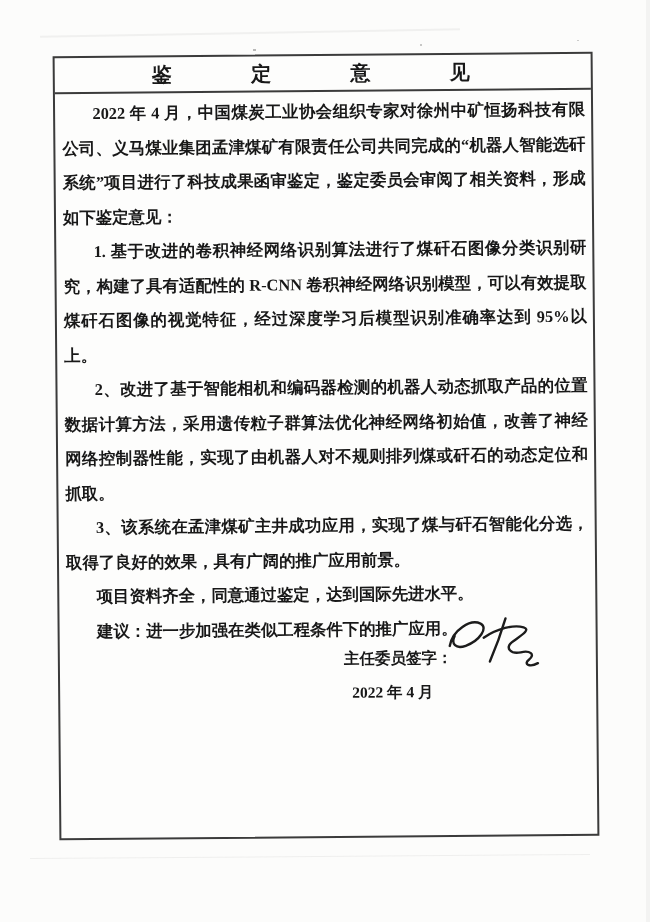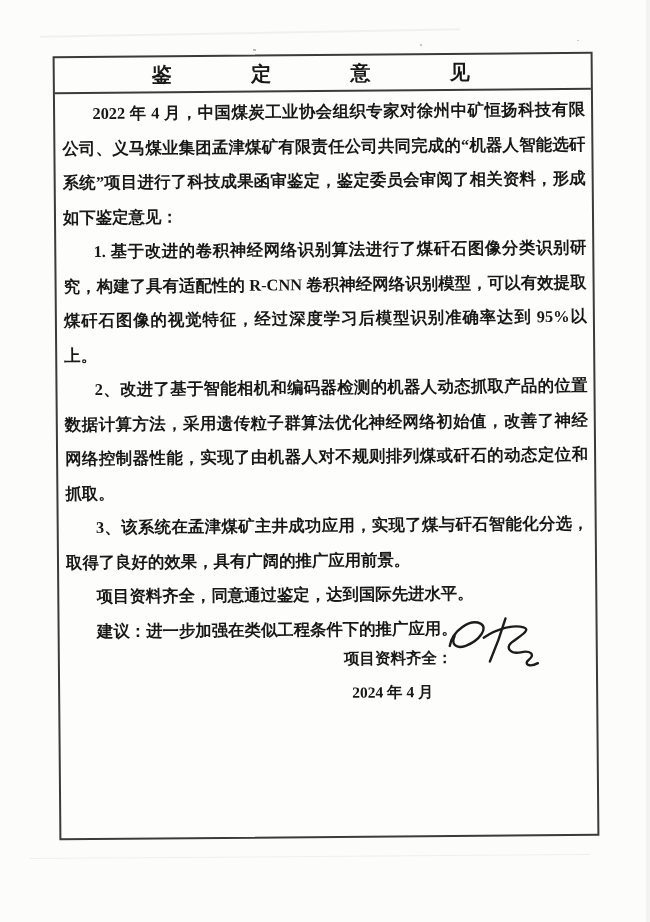--- a/index.html
+++ b/index.html
@@ -133,24 +133,24 @@
 
     <div class="body-area">
       <p>2022 年 4 月，中国煤炭工业协会组织专家对徐州中矿恒扬科技有限公司、义马煤业集团孟津煤矿有限责任公司共同完成的“机器人智能选矸系统”项目进行了科技成果函审鉴定，鉴定委员会审阅了相关资料，形成如下鉴定意见：</p>
       <p>1. 基于改进的卷积神经网络识别算法进行了煤矸石图像分类识别研究，构建了具有适配性的 R-CNN 卷积神经网络识别模型，可以有效提取煤矸石图像的视觉特征，经过深度学习后模型识别准确率达到 95%以上。</p>
       <p>2、改进了基于智能相机和编码器检测的机器人动态抓取产品的位置数据计算方法，采用遗传粒子群算法优化神经网络初始值，改善了神经网络控制器性能，实现了由机器人对不规则排列煤或矸石的动态定位和抓取。</p>
       <p>3、该系统在孟津煤矿主井成功应用，实现了煤与矸石智能化分选，取得了良好的效果，具有广阔的推广应用前景。</p>
       <p>项目资料齐全，同意通过鉴定，达到国际先进水平。</p>
       <p>建议：进一步加强在类似工程条件下的推广应用。</p>
     </div>
 
-    <div class="sig-label">项目资料齐全：</div>
+    <div class="sig-label">主任委员签字：</div>
 
     <svg class="signature-svg" viewBox="0 0 110 62" xmlns="http://www.w3.org/2000/svg" fill="none" stroke="#1c1c1c" stroke-width="2.4" stroke-linecap="round" stroke-linejoin="round">
       <path d="M6,31 C9,15 27,4 37,9 C45,13 36,26 22,31 C12,34.5 7,29 11,21"></path>
       <path d="M62,4 C58,17 53,31 46,47"></path>
       <path d="M40,23 C54,14 70,10 80,13 C88,15.5 76,22 68,28 C61,33.5 67,40 77,38 C86,36 92,40 85,45.5 C79,50 86,53.5 94,49"></path>
     </svg>
 
-    <div class="date-label">2024 年 4 月</div>
+    <div class="date-label">2022 年 4 月</div>
 
   </div>
 </div>
 
 </body></html>

